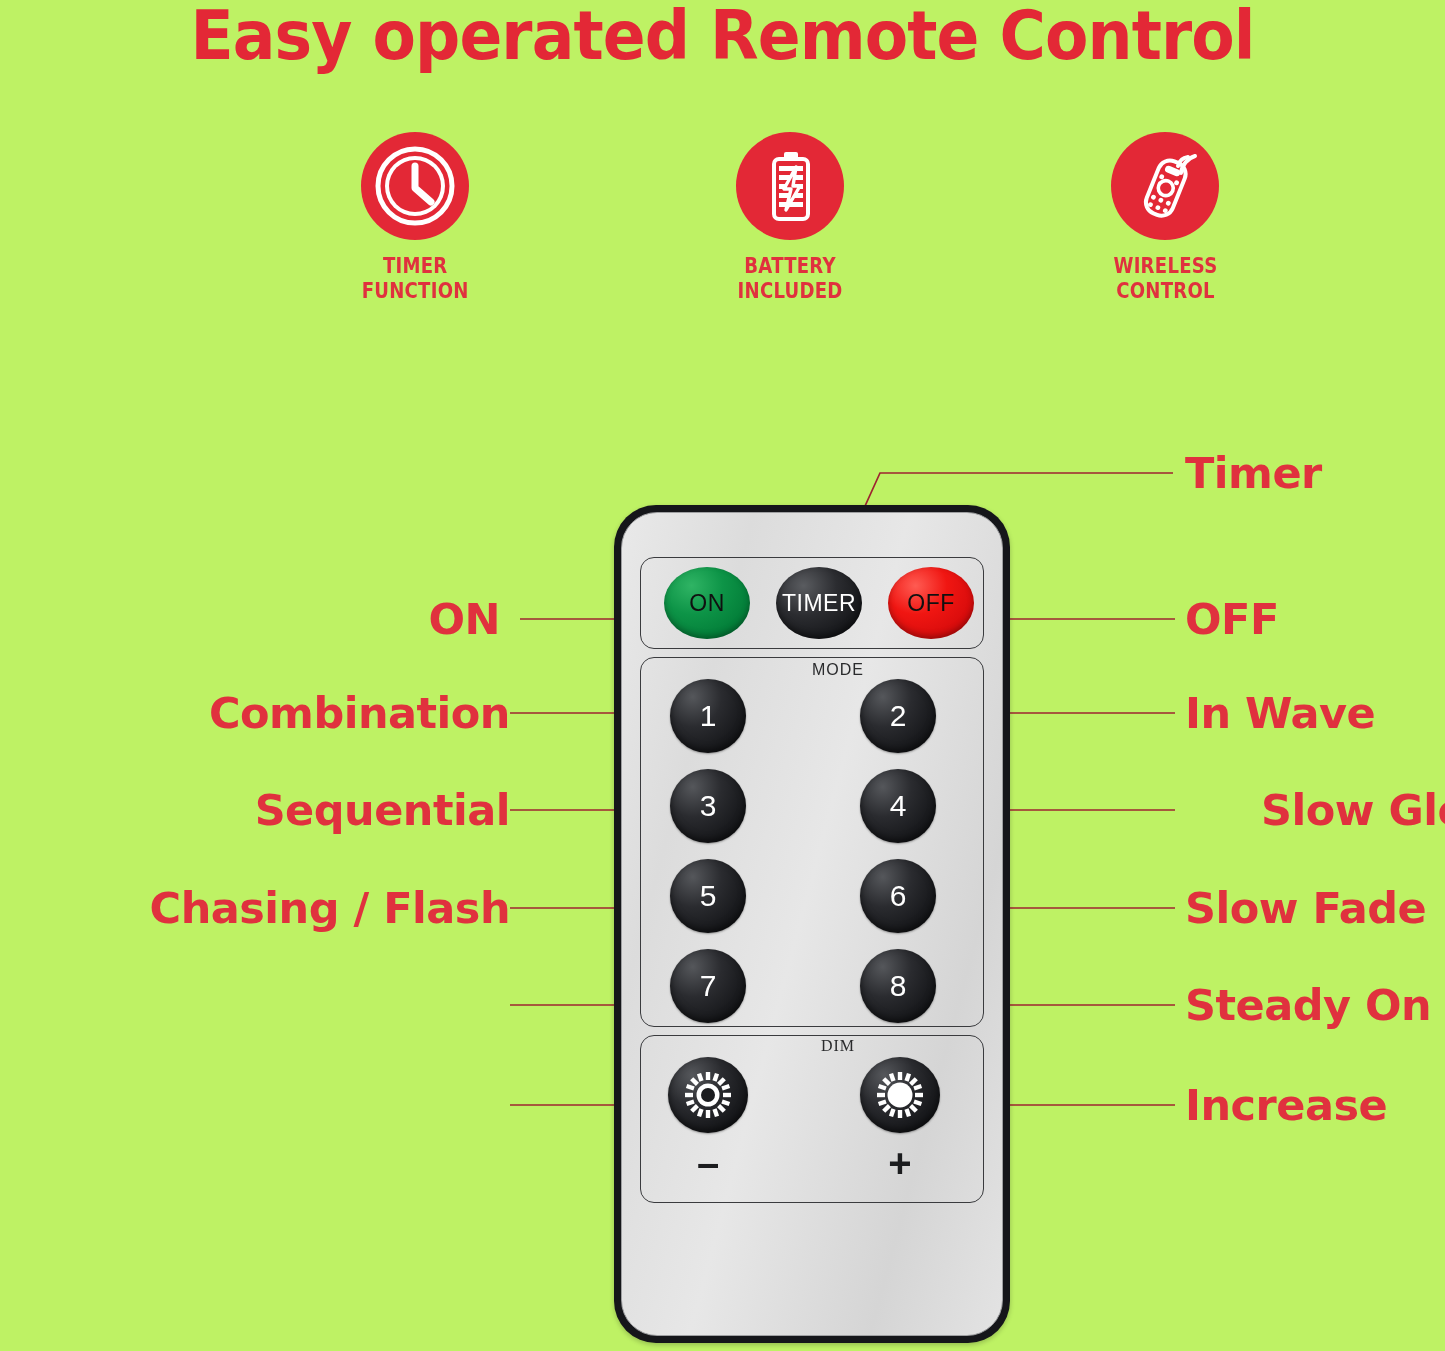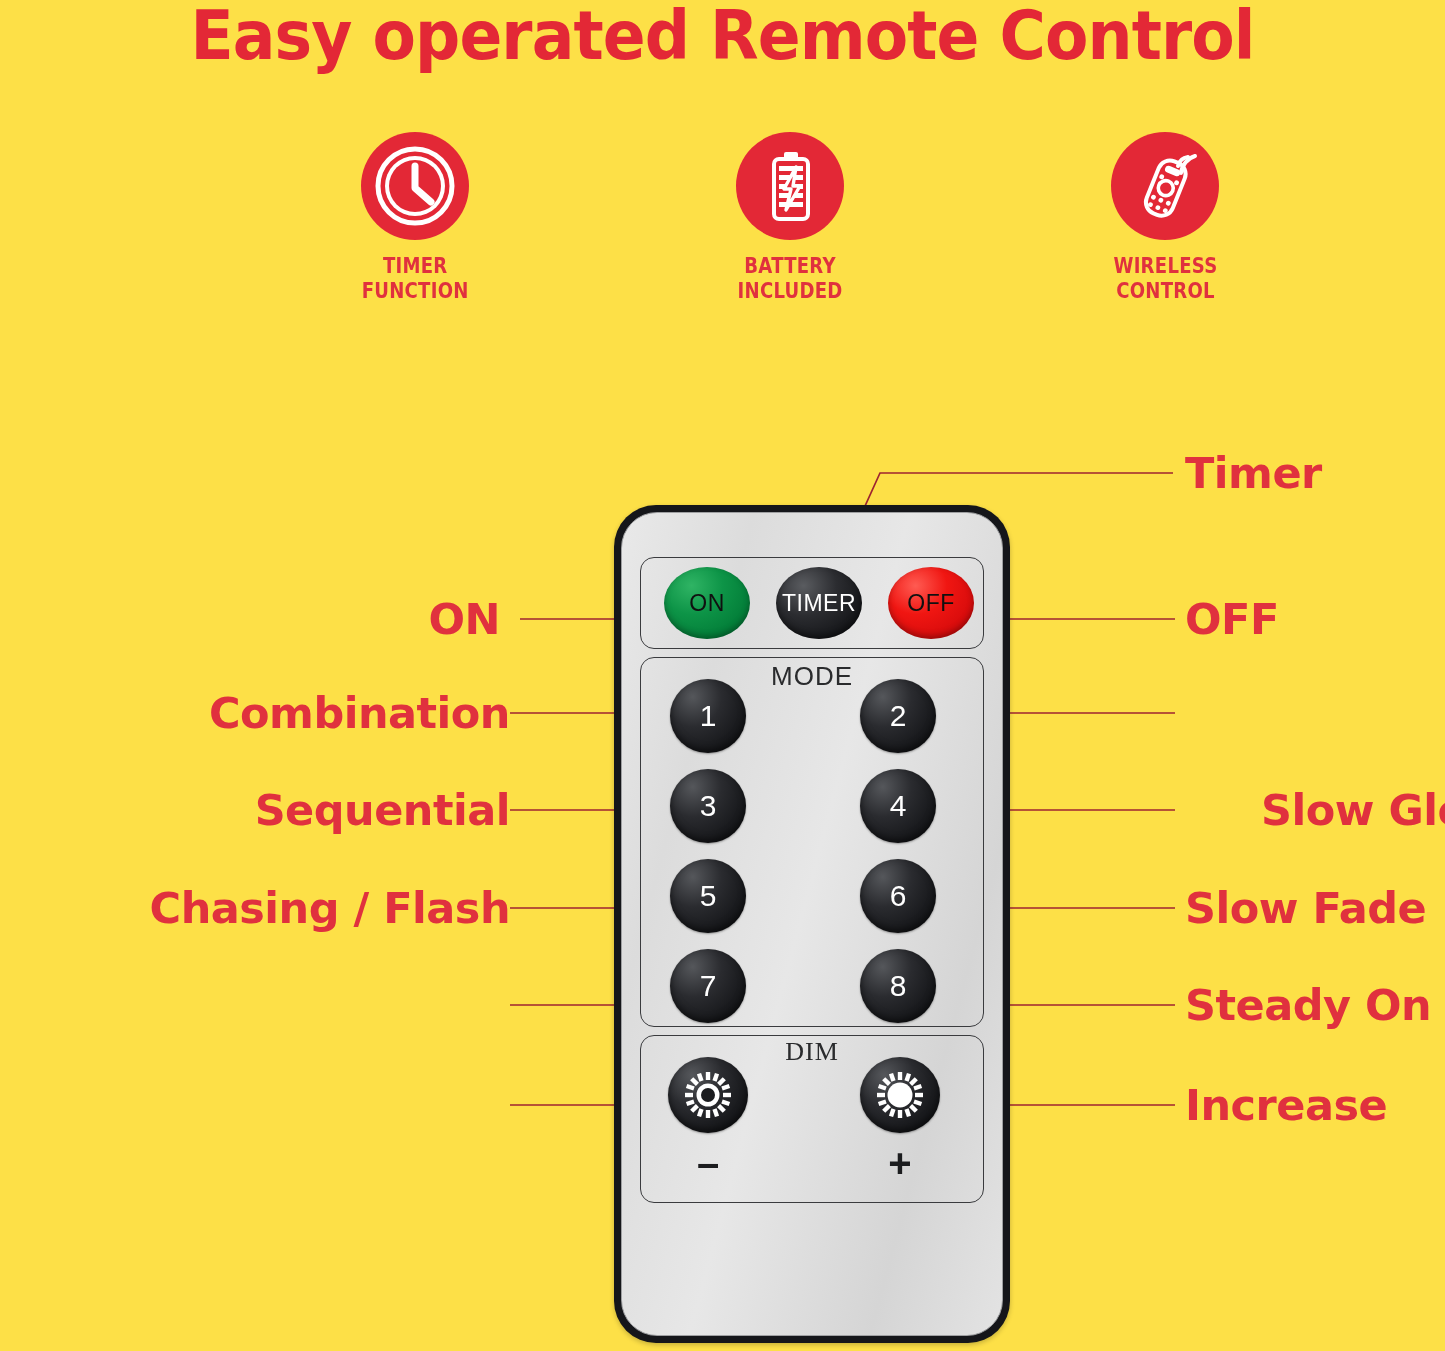--- a/index.html
+++ b/index.html
@@ -7,21 +7,21 @@
     padding: 0;
     background: #ffffff;
   }
   body {
     font-family: "Liberation Sans", sans-serif;
   }
   #page {
     position: relative;
     width: 1445px;
     height: 1351px;
-    background: #fde047;
+    background: #bef264;
     overflow: hidden;
   }
 
   
   .title {
     position: absolute;
     left: 0;
     top: -4px;
     width: 1445px;
     text-align: center;
@@ -103,23 +103,24 @@
   }
   #panel-power { left: 18px;  top: 44px;  width: 344px; height: 92px; }
   #panel-mode  { left: 18px;  top: 144px; width: 344px; height: 370px; }
   #panel-dim   { left: 18px;  top: 522px; width: 344px; height: 168px; }
 
   .panel-caption {
     position: absolute;
     width: 100%;
     text-align: center;
     font-family: "Liberation Sans", sans-serif;
-    font-size: 26px;
+    font-size: 16px;
     letter-spacing: 1px;
     color: #2a2b2d;
+    padding-left: 26px;
   }
   #caption-mode { top: 148px; }
   #caption-dim  { top: 524px; font-family: Liberation Serif, serif; }
 
   
   .btn {
     position: absolute;
     border-radius: 50%;
     display: flex;
     align-items: center;
@@ -388,18 +389,19 @@
     </div>
   </div>
 
   <div class="callout left" style="right:945px; top:594px;">ON</div>
   <div class="callout left" style="right:935px; top:688px;">Combination</div>
   <div class="callout left" style="right:935px; top:883px;">Chasing / Flash</div>
   <div class="callout left" style="right:935px; top:785px;">Sequential</div>
 
   <div class="callout right" style="left:1185px; top:448px;">Timer</div>
   <div class="callout right" style="left:1185px; top:594px;">OFF</div>
+  <div class="callout right" style="left:1185px; top:688px;">In Wave</div>
   <div class="callout right" style="left:1221px; top:785px;margin-left:40px;">Slow Glow</div>
   <div class="callout right" style="left:1185px; top:883px;">Slow Fade</div>
   <div class="callout right" style="left:1185px; top:1080px;">Increase</div>
   <div class="callout right" style="left:1185px; top:980px;">Steady On</div>
 
 </div>
 
 </body></html>

